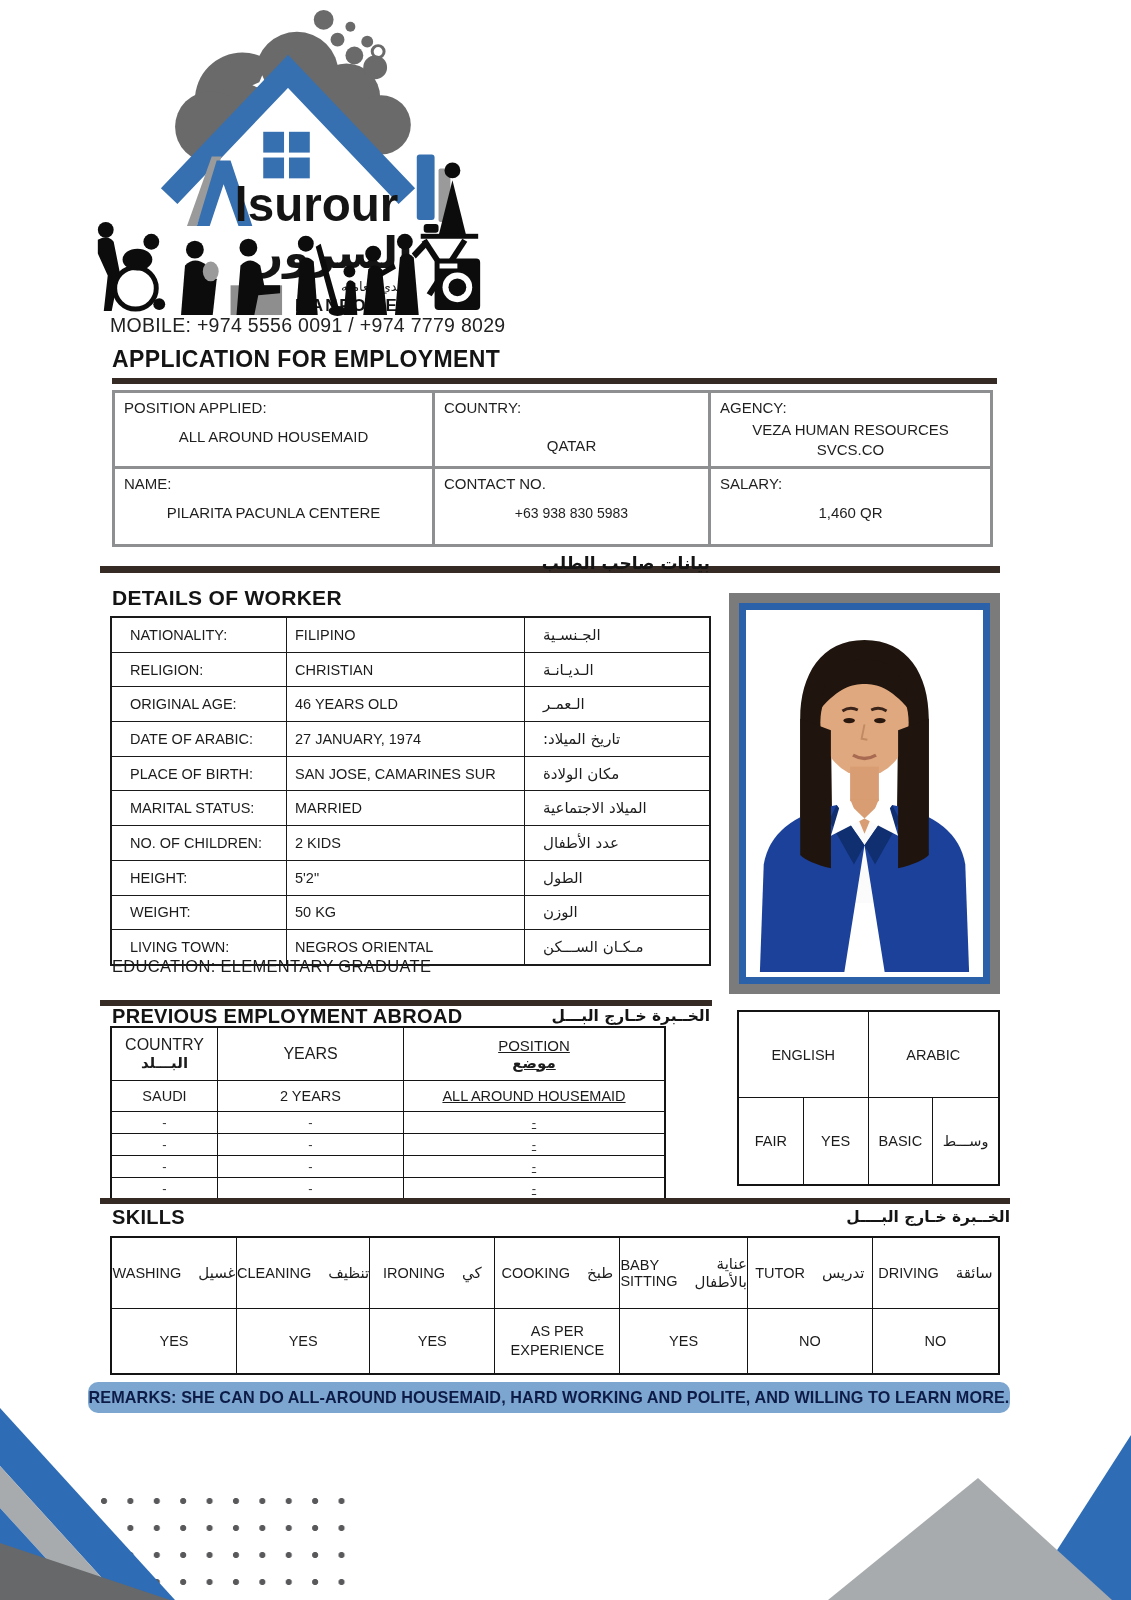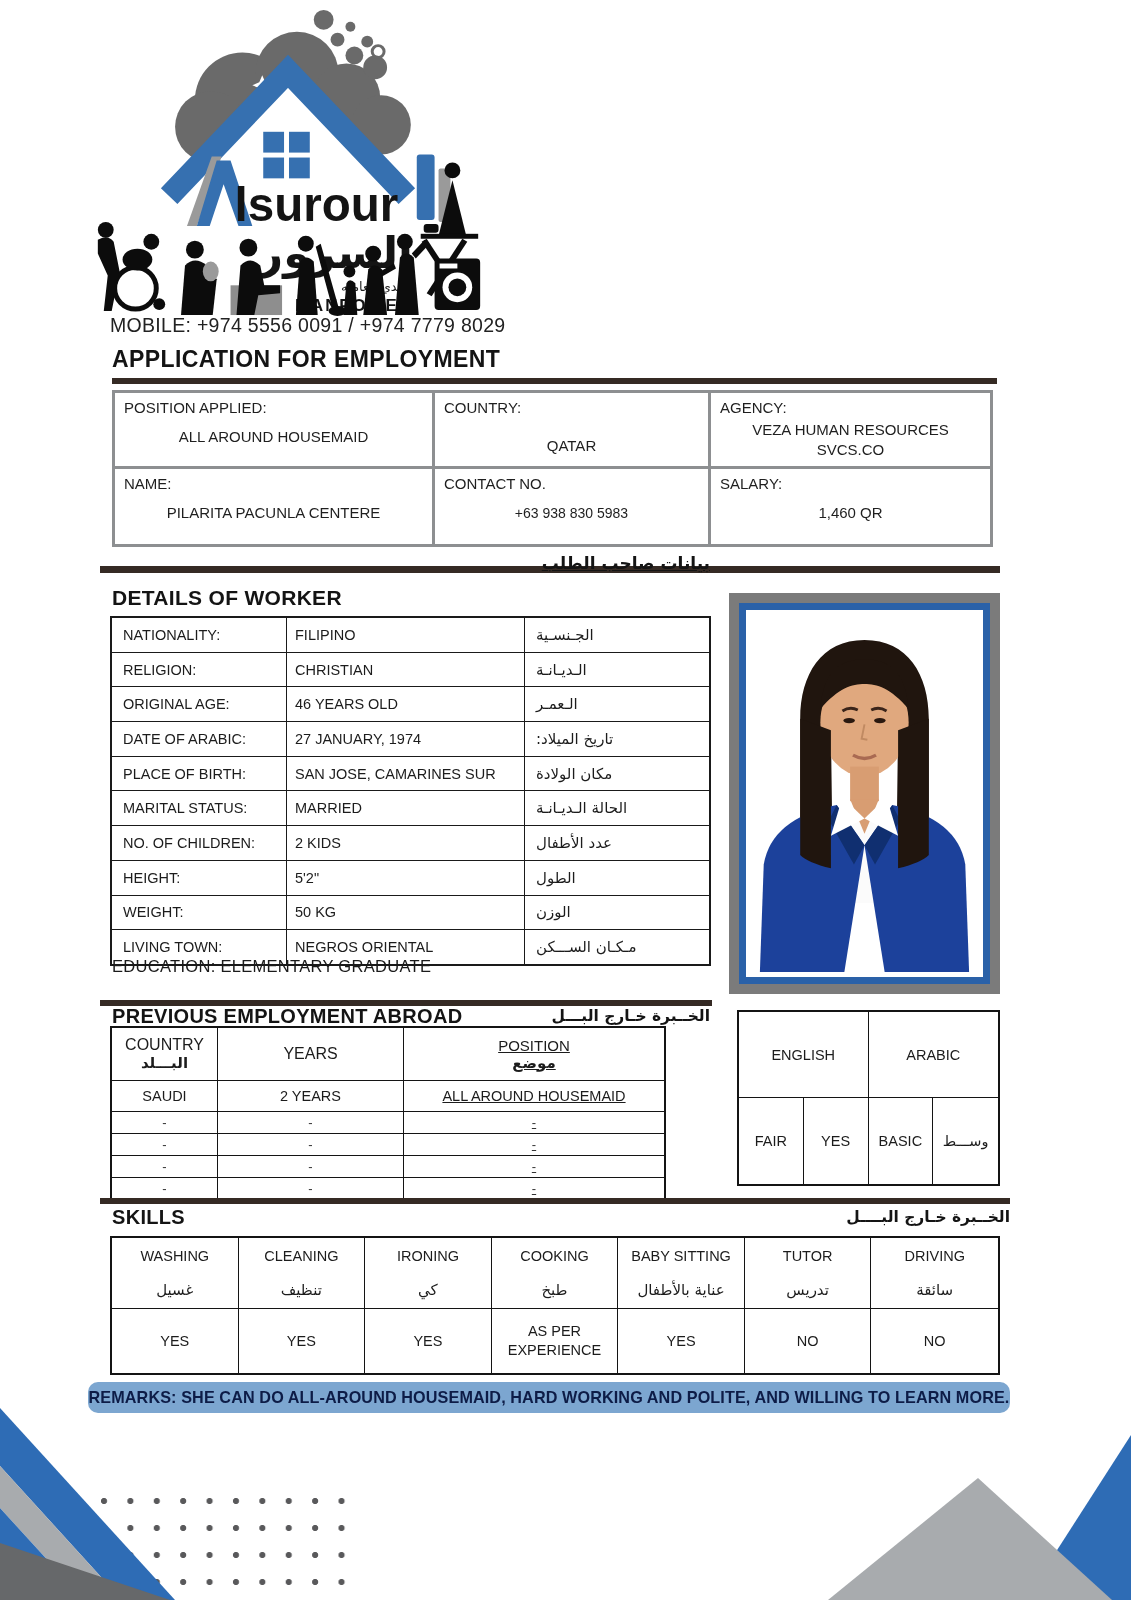--- a/index.html
+++ b/index.html
@@ -25,21 +25,21 @@
 
   .divider{background:#352a24;height:7px;}
 
   .sec-title{font-size:21px;font-weight:bold;color:#141414;letter-spacing:.3px;}
   .sec-title-ar{font-size:17px;font-weight:bold;color:#141414;text-align:right;}
 
   
   .det-table{left:110px;top:616px;width:601px;border:2px solid #1a1a1a;box-sizing:border-box;background:#fff;}
   .det-row{display:grid;grid-template-columns:175px 238px 1fr;height:33.7px;border-bottom:1.6px solid #1a1a1a;}
   .det-row:last-child{border-bottom:none;}
-  .det-c{border-right:1.6px solid #1a1a1a;display:flex;align-items:center;padding:0 11px;font-size:14.5px;box-sizing:border-box;}
+  .det-c{border-right:1.6px solid #1a1a1a;display:flex;align-items:center;padding:0 18px;font-size:14.5px;box-sizing:border-box;}
   .det-c.val{padding-left:8px;}
   .det-c.arc{border-right:none;justify-content:flex-end;padding-right:9px;font-size:15px;}
   .edu-line{left:112px;top:957px;font-size:16.5px;letter-spacing:.3px;color:#1b1b1b;}
 
   
   .photo-frame{left:729px;top:593px;width:271px;height:401px;border:10px solid #7b7b7b;box-sizing:border-box;background:#7b7b7b;}
   .photo-inner{width:100%;height:100%;border:7px solid #2a61a8;box-sizing:border-box;background:#fff;padding:5px;}
   .photo-inner svg{display:block;width:100%;height:100%;}
 
   
@@ -60,21 +60,21 @@
               display:grid;grid-template-rows:1fr 1fr;background:#fff;}
   .lang-top{display:grid;grid-template-columns:1fr 1fr;border-bottom:1.6px solid #141414;}
   .lang-bot{display:grid;grid-template-columns:1fr 1fr 1fr 1fr;}
   .lang-c{border-right:1.6px solid #141414;display:flex;align-items:center;justify-content:center;font-size:14.5px;}
   .lang-c:last-child{border-right:none;}
 
   
   .skills-table{left:110px;top:1236px;width:890px;border:2.5px solid #141414;box-sizing:border-box;
                 display:grid;grid-template-columns:repeat(7,1fr);background:#fff;}
   .sk-head{border-right:1.6px solid #141414;border-bottom:1.6px solid #141414;height:71px;
-           display:flex;flex-direction:column;align-items:center;justify-content:center;gap:17px;box-sizing:border-box;}
+           display:flex;flex-direction:row;align-items:center;justify-content:center;gap:17px;box-sizing:border-box;}
   .sk-head:nth-child(7){border-right:none;}
   .sk-val{border-right:1.6px solid #141414;height:64px;display:flex;align-items:center;justify-content:center;
           font-size:14.5px;text-align:center;line-height:19px;box-sizing:border-box;}
   .sk-val:last-child{border-right:none;}
   .sk-en{font-size:14.5px;}
   .sk-ar{font-size:15px;}
 
   
   .remarks{left:88px;top:1382px;width:922px;height:31px;background:#7ca6d0;border-radius:10px;
            display:flex;align-items:center;justify-content:center;font-size:16.2px;font-weight:bold;
@@ -198,21 +198,21 @@
       <div class="app-value" style="font-size:14px;">+63 938 830 5983</div>
     </div>
     <div class="app-cell last-col last-row">
       <div class="app-label">SALARY:</div>
       <div class="app-value">1,460 QR</div>
     </div>
   </div>
 
   <div class="abs divider z2" style="left:100px;top:566px;width:900px;"></div>
   <div class="abs sec-title z2" style="left:112px;top:586px;">DETAILS OF WORKER</div>
-  <div class="abs sec-title-ar ar z2" style="left:510px;top:553px;width:200px;text-decoration:underline;" dir="rtl">بيانات صاحب الطلب</div>
+  <div class="abs sec-title-ar ar z2" style="left:510px;top:553px;width:200px;" dir="rtl">بيانات صاحب الطلب</div>
 
   <div class="abs det-table z2">
     <div class="det-row">
       <div class="det-c">NATIONALITY:</div>
       <div class="det-c val">FILIPINO</div>
       <div class="det-c arc ar" dir="rtl">الجـنسـية</div>
     </div>
     <div class="det-row">
       <div class="det-c">RELIGION:</div>
       <div class="det-c val">CHRISTIAN</div>
@@ -229,21 +229,21 @@
       <div class="det-c arc ar" dir="rtl">تاريخ الميلاد:</div>
     </div>
     <div class="det-row">
       <div class="det-c">PLACE OF BIRTH:</div>
       <div class="det-c val">SAN JOSE, CAMARINES SUR</div>
       <div class="det-c arc ar" dir="rtl">مكان الولادة</div>
     </div>
     <div class="det-row">
       <div class="det-c">MARITAL STATUS:</div>
       <div class="det-c val">MARRIED</div>
-      <div class="det-c arc ar" dir="rtl">الحالة الـديـانـة</div>
+      <div class="det-c arc ar" dir="rtl">الميلاد الاجتماعية</div>
     </div>
     <div class="det-row">
       <div class="det-c">NO. OF CHILDREN:</div>
       <div class="det-c val">2 KIDS</div>
       <div class="det-c arc ar" dir="rtl">عدد الأطفال</div>
     </div>
     <div class="det-row">
       <div class="det-c">HEIGHT:</div>
       <div class="det-c val">5'2"</div>
       <div class="det-c arc ar" dir="rtl">الطول</div>

